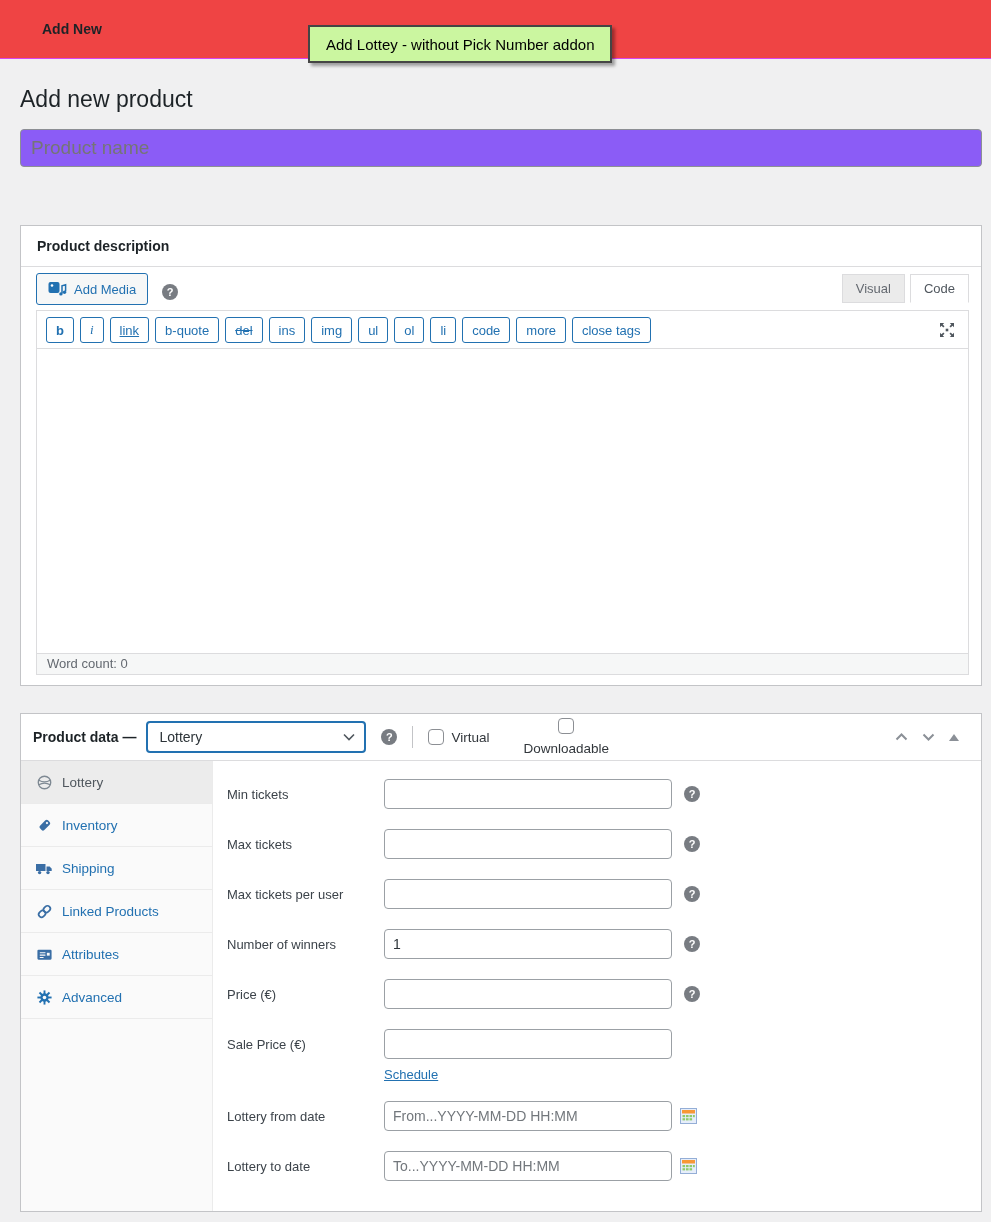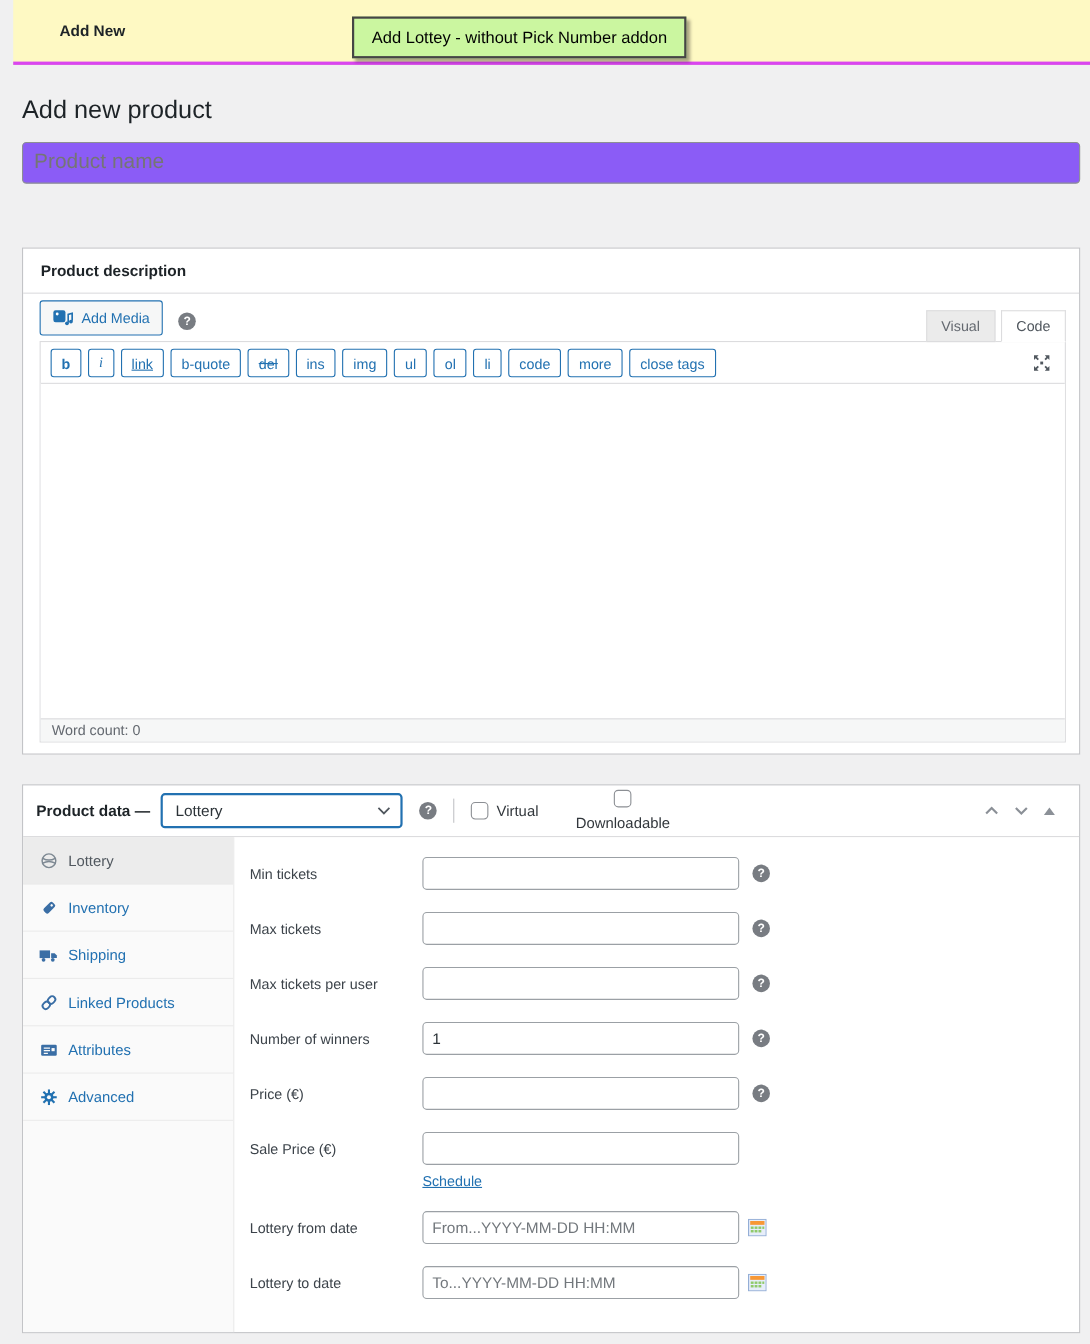--- a/index.html
+++ b/index.html
@@ -1,40 +1,40 @@
 <!DOCTYPE html>
 <html><head>
 <meta charset="utf-8">
 <style>
   * { margin:0; padding:0; box-sizing:border-box; }
   html,body { width:991px; height:1222px; overflow:hidden; }
   body { background:#f0f0f1; font-family:"Liberation Sans", sans-serif; color:#1d2327; }
 
   
-  .topbar { position:relative; height:59px; background:#fef9c3; border-bottom:3px solid #d946ef;margin-left:12px; }
+  .topbar { position:relative; height:59px; background:#ef4444; border-bottom:1px solid #d946ef; }
   .topbar-title { position:absolute; left:42px; top:50%; transform:translateY(-50%); font-size:14px; font-weight:bold; color:#1d2327; }
-  .callout { position:absolute; left:308px; top:15px; height:38px; display:flex; align-items:center; padding:0 16px;
+  .callout { position:absolute; left:308px; top:25px; height:38px; display:flex; align-items:center; padding:0 16px;
              background:#cbf6a0; border:2px solid #454545; box-shadow:3px 3px 3px rgba(0,0,0,0.35);
              font-size:15px; color:#000; }
 
   
   .content { margin-left:20px; width:962px; }
   h1.page-title { font-size:23px; font-weight:400; color:#1d2327; margin:27px 0 16px; }
   .product-name-input { width:100%; height:38px; font-size:19px; padding:5px 10px; border:1px solid #8c8f94;
                         border-radius:4px; background:#8b5cf6; color:#2c3338; font-family:"Liberation Sans",sans-serif; }
   .product-name-input::placeholder { color:#757575; opacity:1; }
 
   
   .panel { background:#fff; border:1px solid #c3c4c7; }
   .panel-desc { margin-top:58px; }
   .panel-header { padding:12px 16px; font-size:14px; font-weight:bold; border-bottom:1px solid #dcdcde; }
 
   
   .editor-wrap { padding:6px 12px 10px 15px; }
-  .editor-toprow { display:flex; justify-content:space-between; align-items:flex-end; }
+  .editor-toprow { display:flex; justify-content:space-between; align-items:flex-start; }
   .add-media-btn { display:flex; align-items:center; gap:7px; height:32px; padding:0 11px; margin-bottom:5px;
                    background:#f6f7f7; border:1px solid #2271b1; border-radius:3px; color:#2271b1; font-size:13px; cursor:pointer; }
   .media-help { display:flex; align-items:center; gap:14px; }
   .editor-tabs { display:flex; }
   .editor-tab { height:29px; padding:0 13px; font-size:13px; border:1px solid #dcdcde; background:#ebebeb;
                 color:#646970; display:flex; align-items:center; cursor:pointer; position:relative; top:1px; margin-left:5px; }
   .editor-tab.active { background:#fff; border-bottom-color:#fff; color:#50575e; }
   .editor-box { border:1px solid #dcdcde; background:#fff; }
   .qt-toolbar { display:flex; align-items:center; padding:5px 6px 4px 6px; }
   .qt-btn { height:26px; padding:0 9px; margin:1px 3px; background:#fff; border:1px solid #2271b1; border-radius:3px;

